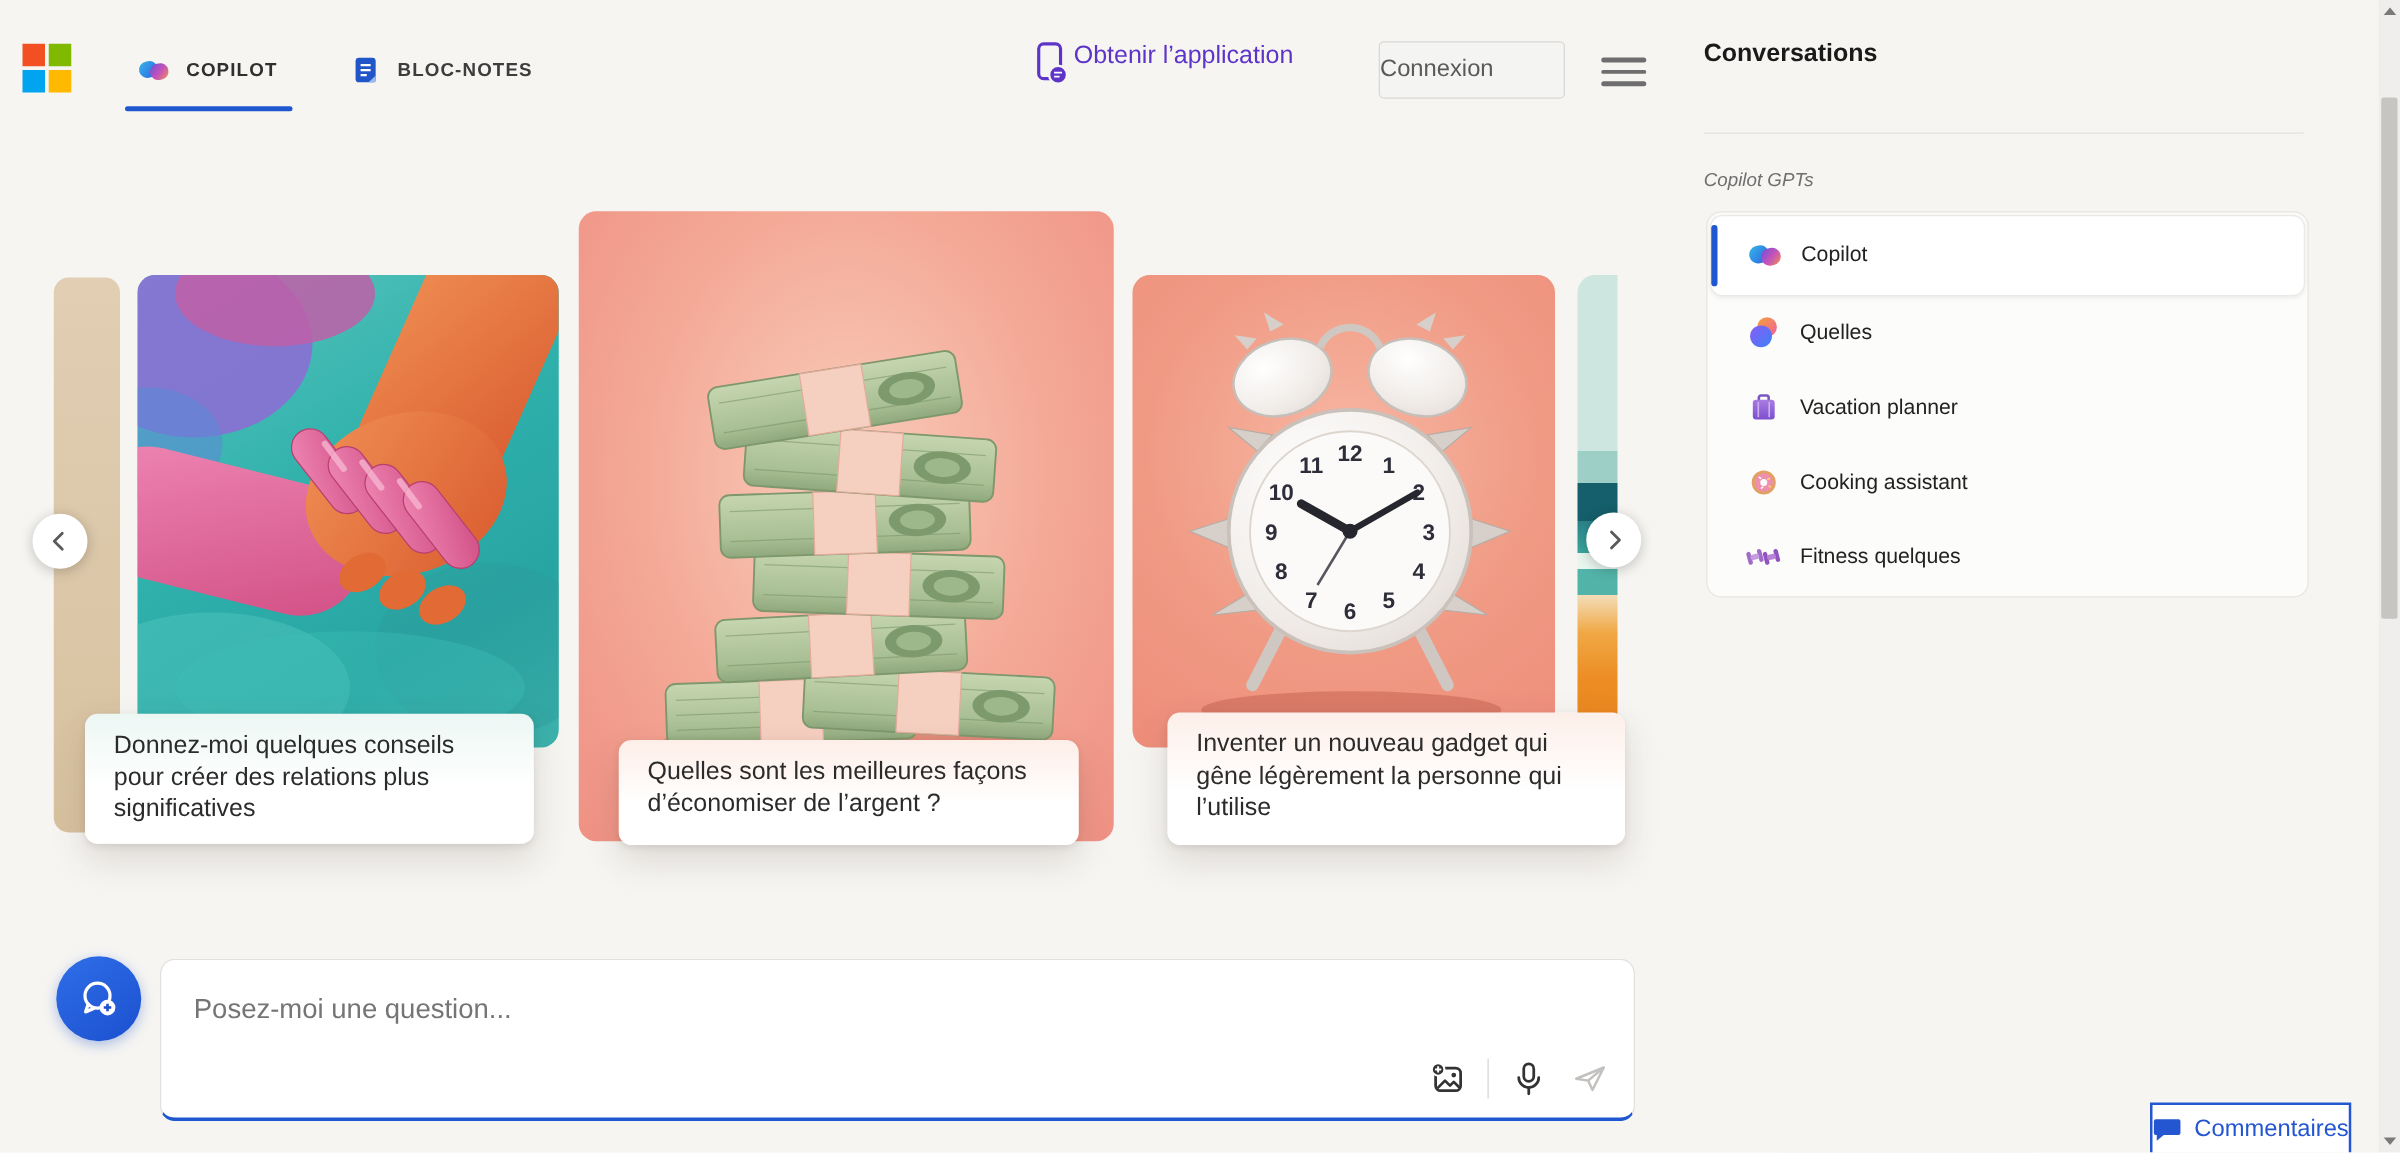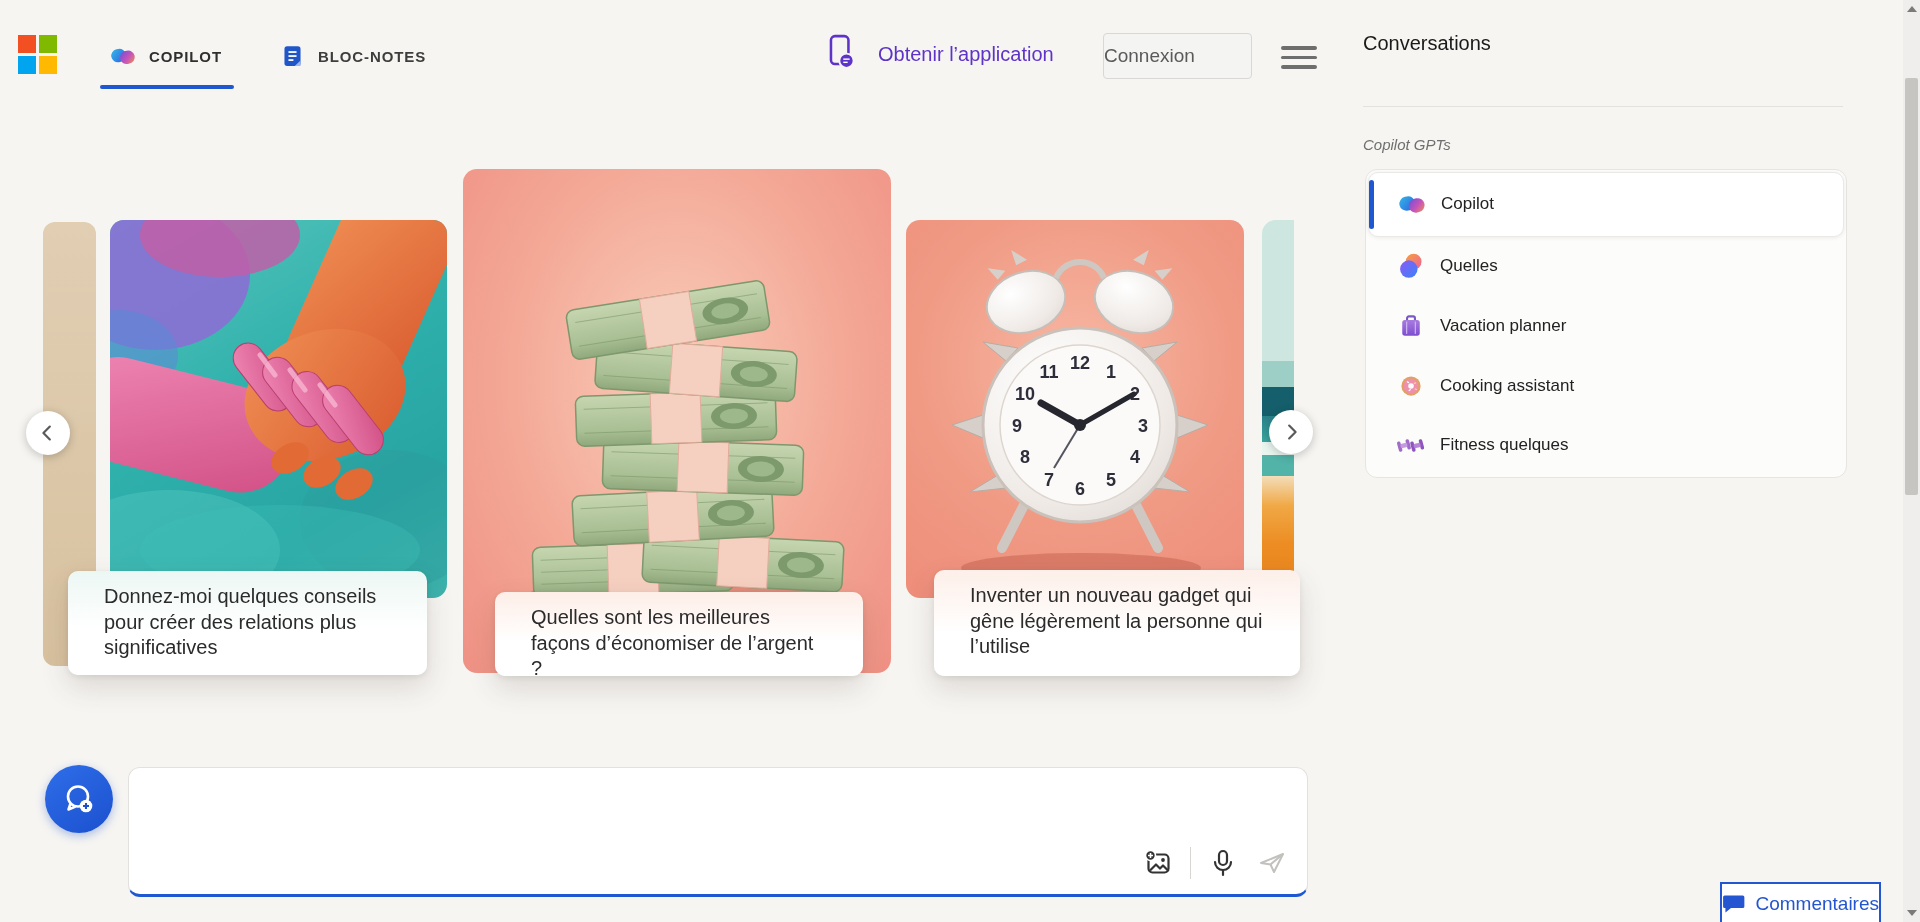--- a/index.html
+++ b/index.html
@@ -7,46 +7,46 @@
   .stage{position:relative;width:1920px;height:922px;background:#f6f5f2;overflow:hidden;}
   .abs{position:absolute;}
 
   
   .ms-logo{left:18px;top:35px;width:39px;height:39px;display:grid;grid-template-columns:18px 18px;grid-template-rows:18px 18px;gap:3px;cursor:pointer;}
   .ms-logo div{width:18px;height:18px;}
   .tab{top:33px;height:46px;display:flex;align-items:center;gap:11px;cursor:pointer;}
   .tab-label{font-size:15px;font-weight:700;letter-spacing:.9px;color:#2f2f2f;}
   .tab-label.inactive{font-weight:600;color:#3d3d3d;}
   .tab-underline{left:100px;top:85px;width:134px;height:4px;background:#1f57d0;border-radius:2px;}
-  .get-app{left:827px;top:33px;height:42px;display:flex;align-items:center;gap:24px;cursor:pointer;}
+  .get-app{left:827px;top:33px;height:42px;display:flex;align-items:flex-start;gap:5px;cursor:pointer;}
   .get-app-label{font-size:20px;color:#5e34c8;}
   .signin-btn{left:1103px;top:33px;width:147px;height:44px;background:#f4f4f3;border:1px solid #d9d8d6;border-radius:4px;display:flex;align-items:center;justify-content:flex-start;font-size:19px;color:#5a5a5a;cursor:pointer;}
   .hamburger{left:1281px;top:46px;width:36px;height:23px;cursor:pointer;}
   .hamburger div{position:absolute;left:0;width:36px;height:3.5px;background:#6e6e6e;border-radius:2px;}
 
   
-  .sb-title{left:1363px;top:32px;font-size:20px;font-weight:400;color:#1a1a1a;}
+  .sb-title{left:1363px;top:32px;font-size:20px;font-weight:700;color:#1a1a1a;}
   .sb-divider{left:1363px;top:106px;width:480px;height:1px;background:#e4e2de;}
   .sb-section{left:1363px;top:136px;font-size:15px;color:#6f6f6f;font-style:italic;}
   .gpt-panel{left:1365px;top:169px;width:482px;height:309px;background:#fcfcfb;border:1px solid #e7e5e1;border-radius:12px;box-sizing:border-box;padding:2px;display:flex;flex-direction:column;}
   .gpt-item{position:relative;height:61px;display:flex;align-items:center;padding-left:28px;gap:14px;border-radius:10px;cursor:pointer;box-sizing:border-box;}
   .gpt-item .gpt-label{font-size:17px;color:#222;}
   .gpt-item.selected{background:#ffffff;border:1px solid #ebe9e6;box-shadow:0 1px 4px rgba(0,0,0,.07);height:66px;}
   .gpt-item.selected::before{content:"";position:absolute;left:0px;top:7px;bottom:7px;width:4.5px;border-radius:3px;background:#1f57d0;}
   .gpt-icon{width:30px;height:30px;flex:0 0 30px;display:flex;align-items:center;justify-content:center;}
 
   
   .card{border-radius:14px;overflow:hidden;cursor:pointer;}
   .card-beige{left:43px;top:222px;width:53px;height:444px;background:linear-gradient(180deg,#e1ceb3,#d7c19f);border-radius:12px;}
   .card-1{left:110px;top:220px;width:337px;height:378px;background:linear-gradient(150deg,#59c6bd 0%,#2fb0ab 45%,#27a5a3 75%,#3db3ad 100%);}
   .card-2{left:463px;top:169px;width:428px;height:504px;background:radial-gradient(ellipse at 50% 42%,#f9cdbb 0%,#f4a896 55%,#ef9184 100%);}
   .card-3{left:906px;top:220px;width:338px;height:378px;background:radial-gradient(circle at 50% 38%,#f7b7a3 0%,#f09a84 55%,#ee8d7a 100%);}
   .card-4{left:1262px;top:220px;width:32px;height:427px;border-radius:14px 0 0 14px;
     background:linear-gradient(180deg,#cde6e0 0%,#cde6e0 33%,#9ecfc6 33%,#9ecfc6 39%,#145f6b 39%,#145f6b 46%,#2a8289 46%,#3ba79f 52%,#e9f5ef 52%,#e9f5ef 55%,#52b3a8 55%,#52b3a8 60%,#f3ddb8 60%,#f0a845 67%,#ec8c22 76%,#e67e1b 100%);}
-  .prompt-box{background:#fff;border-radius:10px;box-shadow:0 12px 28px rgba(90,60,50,.16),0 2px 6px rgba(0,0,0,.08);box-sizing:border-box;padding:13px 36px;font-size:20px;line-height:1.28;color:#2b2b2b;cursor:pointer;z-index:5;}
+  .prompt-box{background:#fff;border-radius:10px;box-shadow:0 12px 28px rgba(90,60,50,.16),0 2px 6px rgba(0,0,0,.08);box-sizing:border-box;padding:13px 23px;font-size:20px;line-height:1.28;color:#2b2b2b;cursor:pointer;z-index:5;}
   .pb-1{left:68px;top:571px;width:359px;height:104px;background:linear-gradient(180deg,#ecf7f4 0%,#ffffff 55%);}
   .pb-2{left:495px;top:592px;width:368px;height:84px;background:linear-gradient(180deg,#fdeee8 0%,#ffffff 60%);}
   .pb-3{left:934px;top:570px;width:366px;height:106px;background:linear-gradient(180deg,#fdefe9 0%,#ffffff 60%);}
   .nav-circle{width:44px;height:44px;border-radius:50%;background:#fff;box-shadow:0 2px 10px rgba(0,0,0,.22);display:flex;align-items:center;justify-content:center;cursor:pointer;z-index:6;}
   .nav-left{left:26px;top:411px;}
   .nav-right{left:1269px;top:410px;}
 
   
   .newchat-btn{left:45px;top:765px;width:68px;height:68px;border-radius:50%;background:linear-gradient(145deg,#2f6ee8,#1b50cf);box-shadow:0 3px 10px rgba(30,80,200,.35);display:flex;align-items:center;justify-content:center;cursor:pointer;}
   .composer{left:128px;top:767px;width:1180px;height:130px;background:#fff;border:1px solid #e3e1dd;border-bottom:3px solid #1f57d0;border-radius:12px;box-sizing:border-box;}
@@ -410,20 +410,21 @@
   <div class="abs newchat-btn">
     <svg viewBox="0 0 36 36" width="36" height="36">
       <circle cx="17" cy="15.5" r="10" fill="none" stroke="#fff" stroke-width="2.6"></circle>
       <path d="M9.5 22.5 L7.5 28.5 L14.5 25.6" fill="none" stroke="#fff" stroke-width="2.6" stroke-linejoin="round"></path>
       <circle cx="25" cy="25" r="6.3" fill="#fff"></circle>
       <path d="M25 22 v6 M22 25 h6" stroke="#1b50cf" stroke-width="2.1"></path>
     </svg>
   </div>
 
   <div class="abs composer">
+    <input type="text" value="" placeholder="Posez-moi une question..." style="">
     <div class="composer-icons">
       <div class="icon-btn">
         <svg viewBox="0 0 30 30" width="30" height="30">
           <rect x="5.5" y="6.5" width="20" height="18" rx="4" fill="none" stroke="#333" stroke-width="2.2"></rect>
           <circle cx="20" cy="12" r="1.9" fill="#333"></circle>
           <path d="M7 22.5 l6-6 4 4 3-3 5.5 5.5" fill="none" stroke="#333" stroke-width="2.2" stroke-linejoin="round"></path>
           <circle cx="7.5" cy="7.5" r="5" fill="#333" stroke="#fff" stroke-width="1.6"></circle>
           <path d="M7.5 5 v5 M5 7.5 h5" stroke="#fff" stroke-width="1.6"></path>
         </svg>
       </div>

